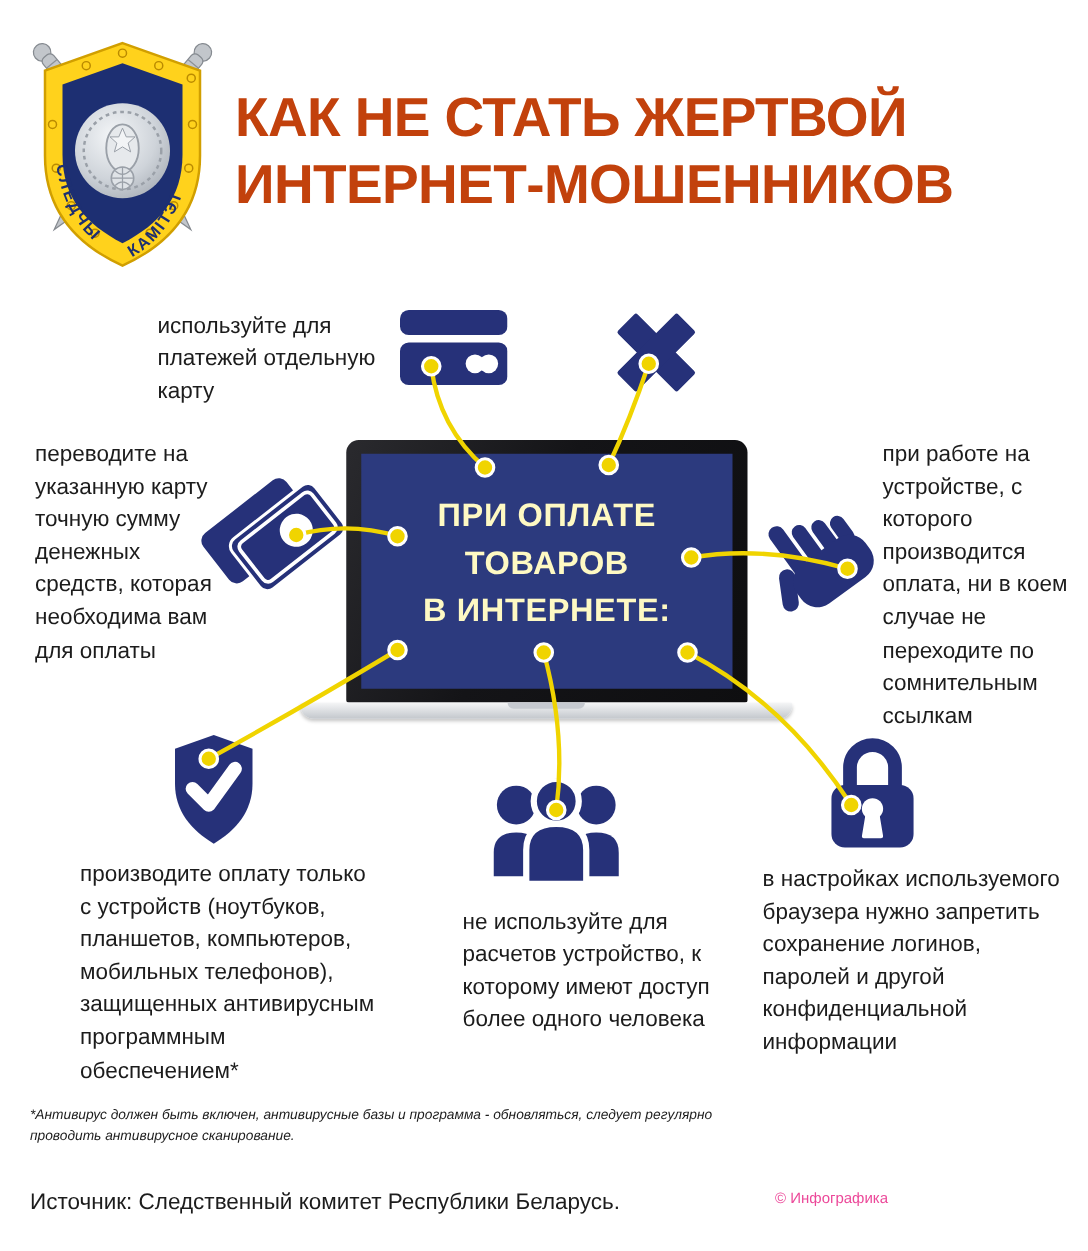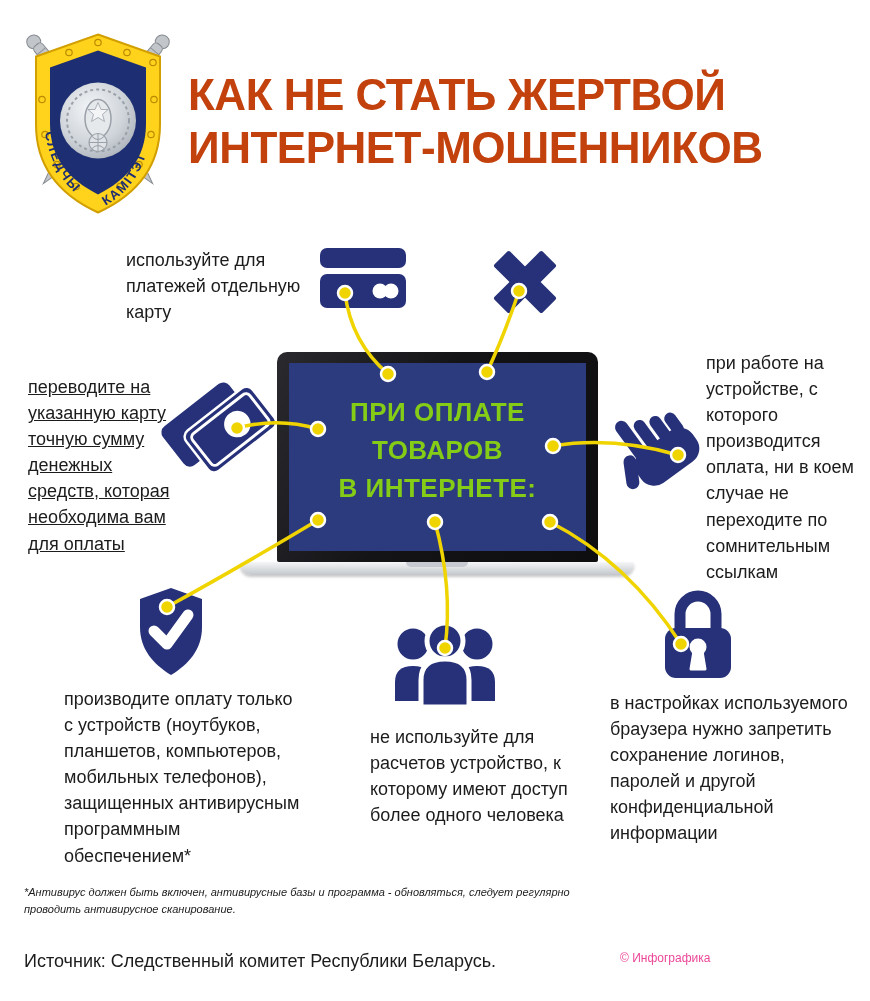--- a/index.html
+++ b/index.html
@@ -12,40 +12,40 @@
            font-size:44px; font-weight:bold; line-height:53px; letter-spacing:-0.5px;
            color:#c2410c;margin-top:12px; }
 
   
   .laptop-bezel { position:absolute; left:277px; top:352px; width:321px; height:210px;
                   background:linear-gradient(115deg,#2a2a2e 0%, #141417 45%, #0e0e10 100%);
                   border-radius:10px 10px 2px 2px; z-index:1; }
   .laptop-screen { position:absolute; left:12px; top:11px; right:12px; bottom:11px;
                    background:#2c3a7e; display:flex; flex-direction:column;
                    align-items:center; justify-content:center; padding-bottom:14px; }
-  .screen-line { color:#84cc16; font-weight:bold; font-size:26px; line-height:38px;
+  .screen-line { color:#fef9c3; font-weight:bold; font-size:26px; line-height:38px;
                  letter-spacing:0.5px; text-align:center; }
   .laptop-base { position:absolute; left:240px; top:562px; width:394px; height:13px;
                  background:linear-gradient(#f5f6f7, #c3c7cc);
                  border-radius:2px 2px 11px 11px; z-index:1;
                  box-shadow:0 2px 3px rgba(0,0,0,0.22); }
   .laptop-base::after { content:""; position:absolute; left:50%; top:0; width:62px; height:5px;
                  margin-left:-31px; background:#c6cad0; border-radius:0 0 5px 5px; }
 
   
   .connectors { position:absolute; left:0; top:0; width:870px; height:1001px;
                 z-index:6; pointer-events:none; }
 
   
   .tip-text { position:absolute; z-index:2; color:#1c1c1c; font-size:18px;
               line-height:1.45; white-space:pre-line; }
   .icon { position:absolute; z-index:2; }
   .t-card   { left:126px; top:247px; width:195px; }
   .t-x      { left:585px; top:247px; width:240px; }
-  .t-money  { left:28px;  top:374px; width:158px;text-decoration:underline; }
+  .t-money  { left:28px;  top:350px; width:158px; }
   .t-hand   { left:706px; top:350px; width:160px; }
   .t-shield { left:64px;  top:686px; width:248px; }
   .t-people { left:360px; top:724px; width:212px;margin-left:10px; }
   .t-lock   { left:610px; top:690px; width:258px; }
 
   .i-card   { left:320px; top:248px; }
   .i-x      { left:486px; top:243px; }
   .i-money  { left:170px; top:392px; transform:rotate(-38deg); }
   .i-hand   { left:618px; top:402px; transform:rotate(-36deg); }
   .i-shield { left:136px; top:585px; }

